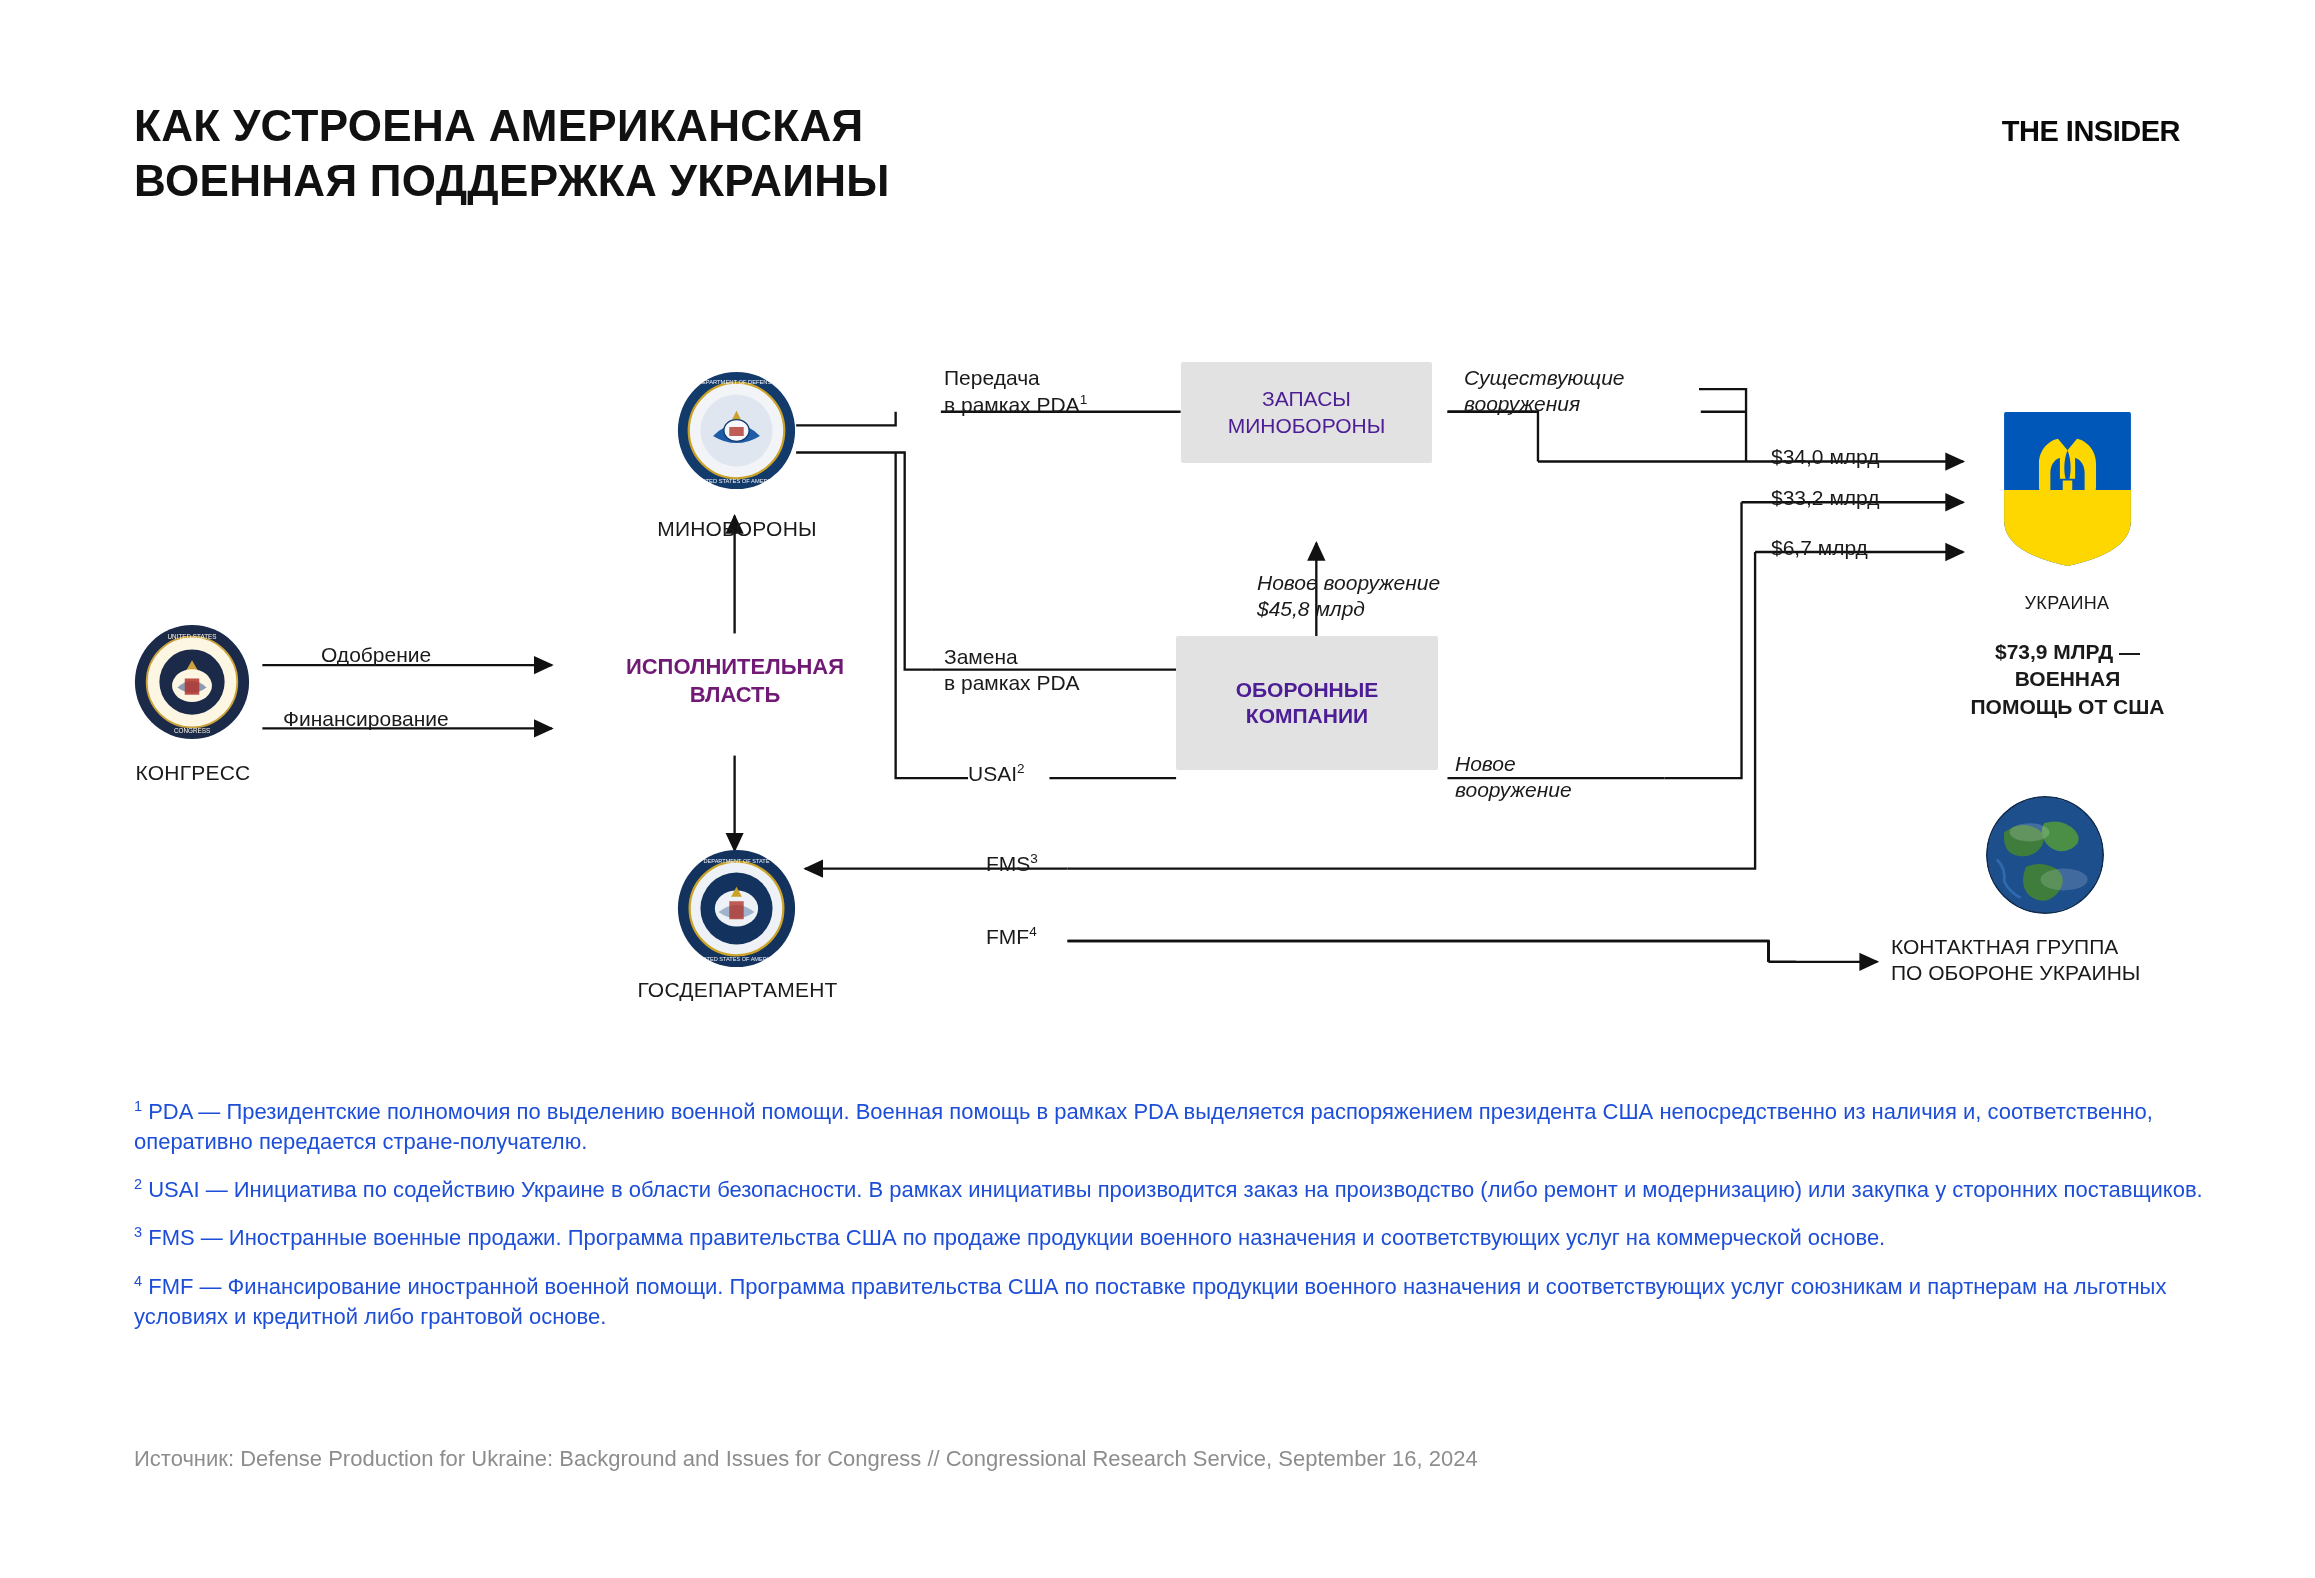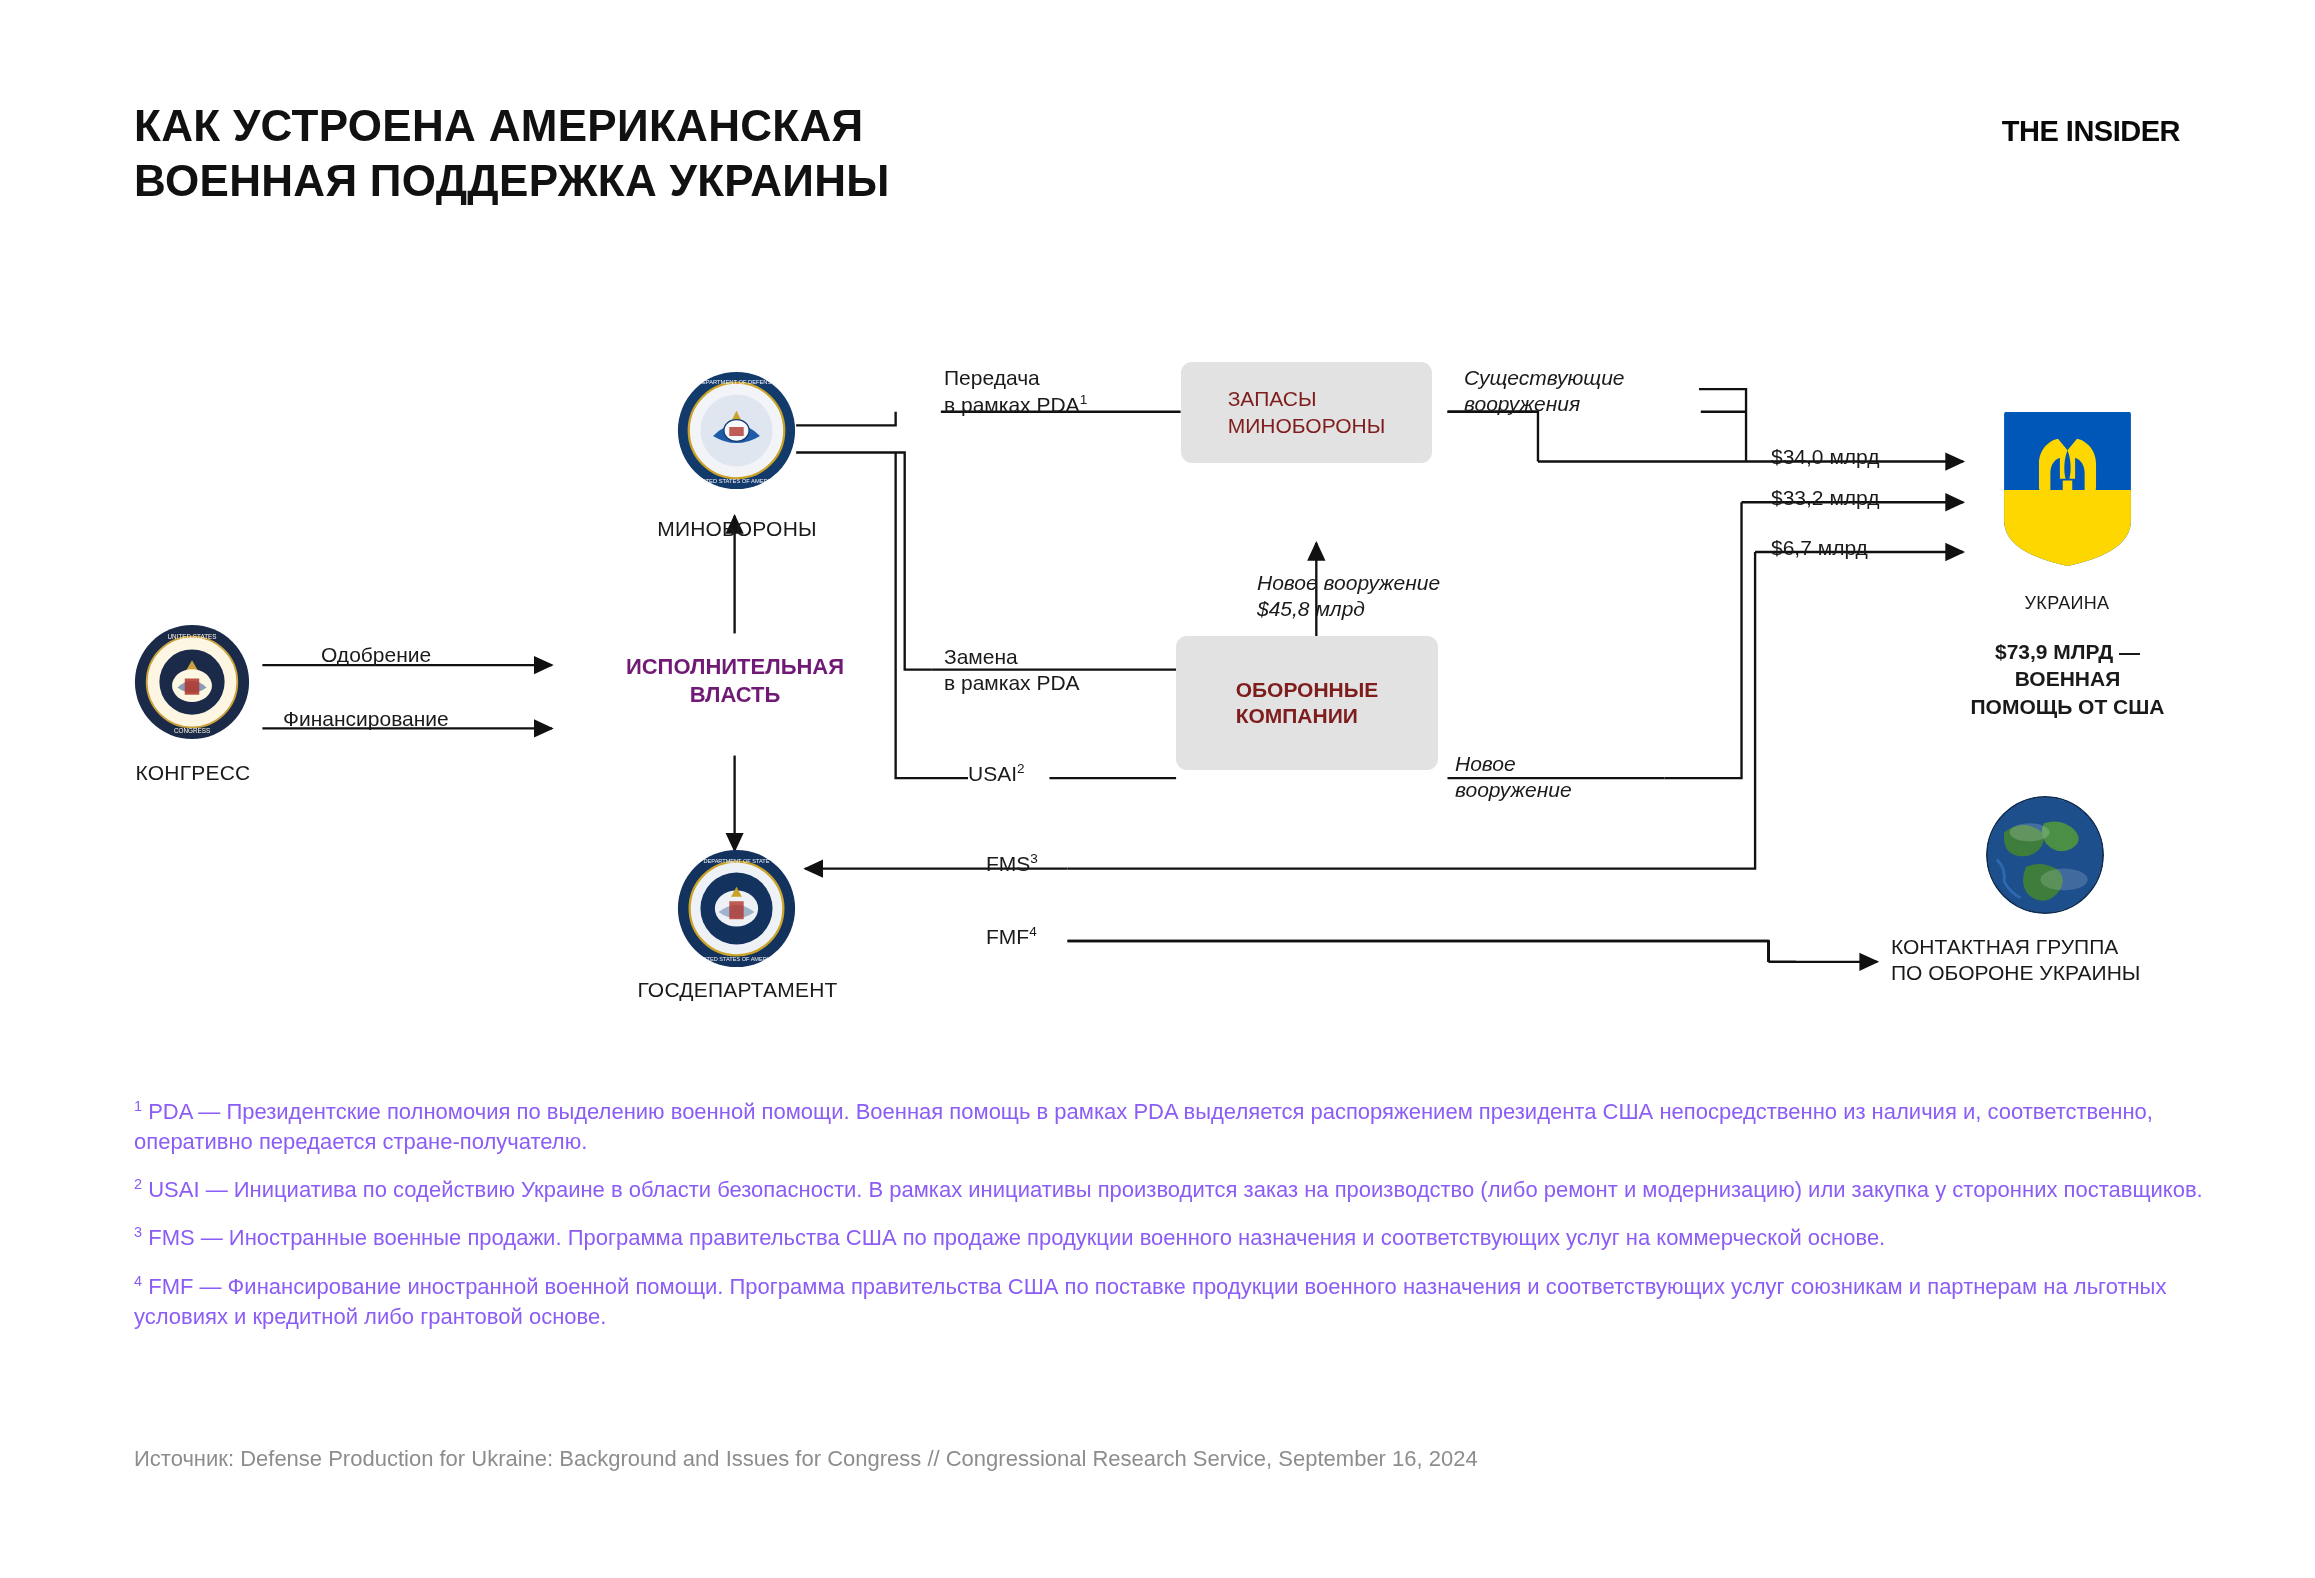--- a/index.html
+++ b/index.html
@@ -50,27 +50,28 @@
     position: absolute;
     font-size: 21px;
     color: #1a1a1a;
     line-height: 1.26;
     white-space: pre-line;
   }
   .edge-label.italic { font-style: italic; }
   .box {
     position: absolute;
     background: #e2e2e2;
-    border-radius: 11px;
+    border-radius: 2px;
     display: flex;
     align-items: center;
     justify-content: center;
+    text-align: center;
     font-size: 21px;
     line-height: 1.25;
-    color: #7f1d1d;
+    color: #4c1d95;
     white-space: pre-line;
   }
   .exec {
     position: absolute;
     font-size: 22px;
     font-weight: bold;
     text-align: center;
     line-height: 1.25;
     white-space: pre-line;
     color: #701a75;
@@ -118,21 +119,21 @@
   .footnotes {
     position: absolute;
     left: 134px;
     top: 1097px;
     width: 2072px;
   }
   .fn {
     font-size: 22px;
     line-height: 1.33;
     margin-bottom: 19px;
-    color: #8b5cf6;
+    color: #1d4ed8;
   }
   .fn .mark { font-size: 14.5px; vertical-align: super; }
   .source {
     position: absolute;
     left: 134px;
     top: 1446px;
     font-size: 22px;
     color: #8d8d8d;
   }
 

